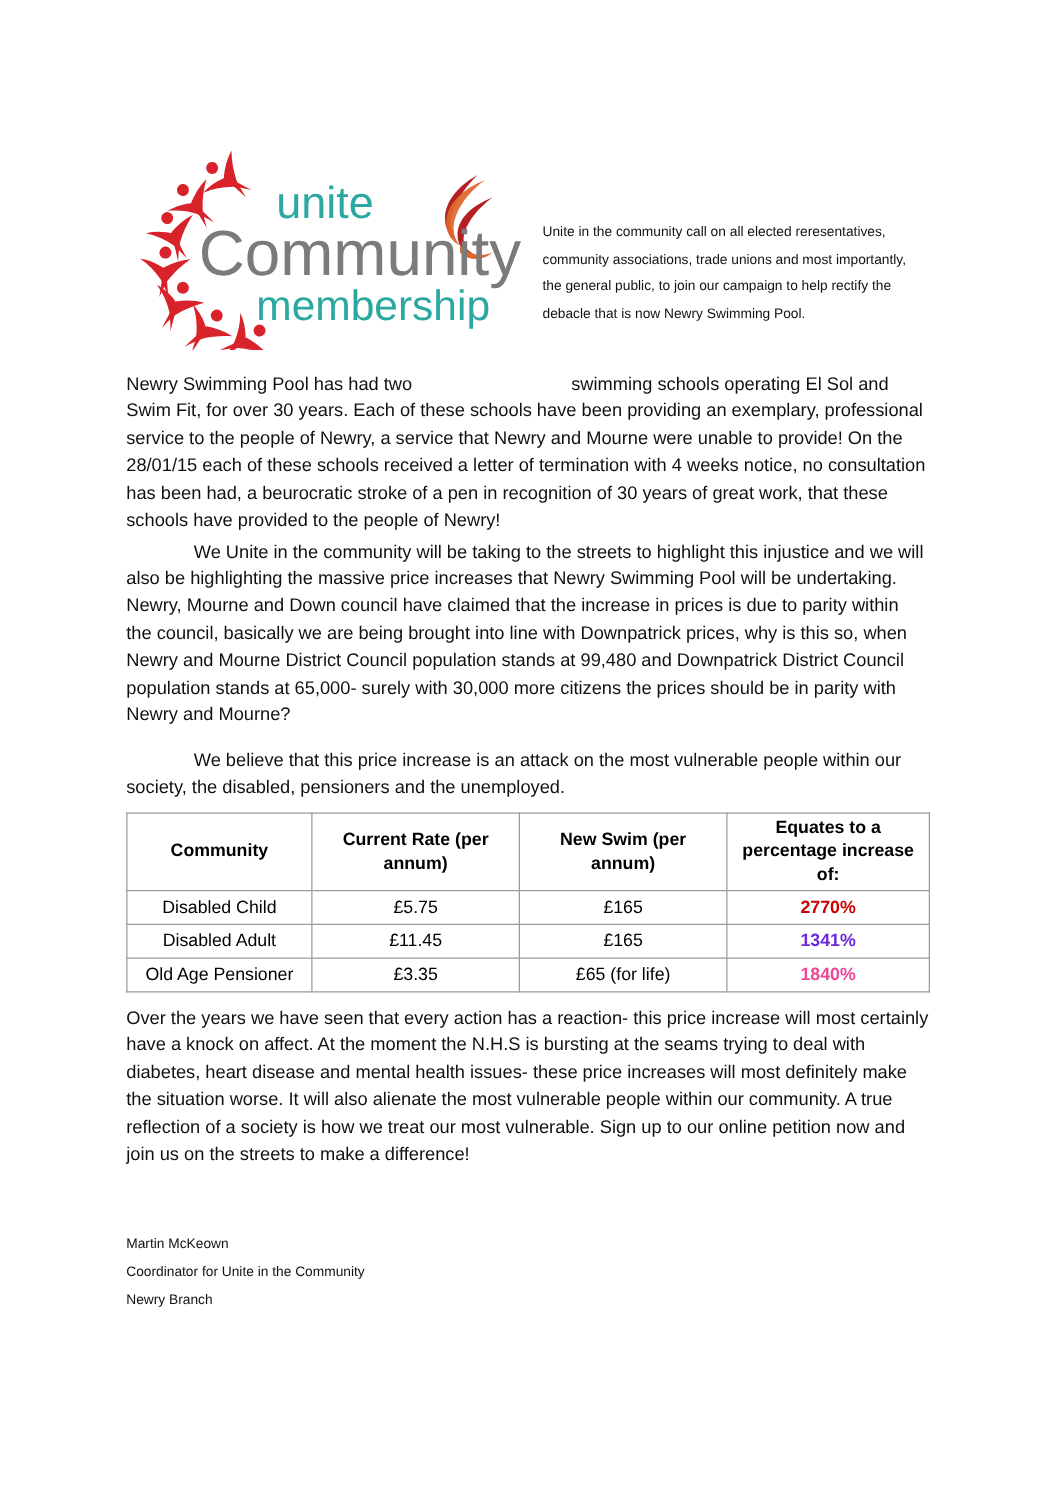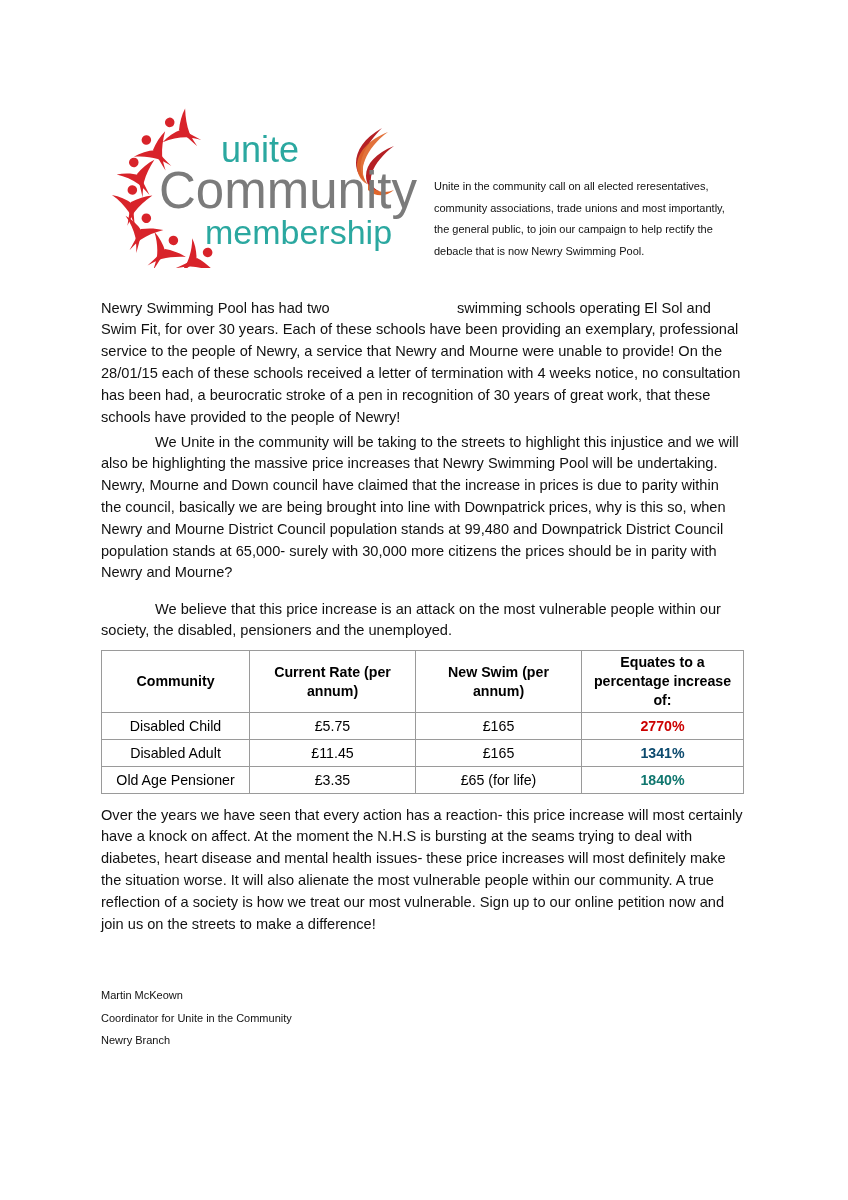--- a/index.html
+++ b/index.html
@@ -27,21 +27,21 @@
   .header {
     position: absolute;
     left: 101px;
     top: 108px;
     width: 642px;
     height: 165px;
   }
   .logo {
     position: absolute;
     left: 0px;
-    top: 0px;
+    top: 12px;
     width: 320px;
     height: 160px;
   }
   .logo svg { display: block; }
 
   .intro {
     position: absolute;
     left: 333px;
     top: 57px;
     width: 309px;
@@ -216,27 +216,27 @@
       <tr>
         <td>Disabled Child</td>
         <td>£5.75</td>
         <td>£165</td>
         <td class="pct" style="color: rgb(204, 0, 0);">2770%</td>
       </tr>
       <tr>
         <td>Disabled Adult</td>
         <td>£11.45</td>
         <td>£165</td>
-        <td class="pct" style="color: #0c4a6e;">1341%</td>
+        <td class="pct" style="color: #6d28d9;">1341%</td>
       </tr>
       <tr>
         <td>Old Age Pensioner</td>
         <td>£3.35</td>
         <td>£65 (for life)</td>
-        <td class="pct" style="color: #0f766e;">1840%</td>
+        <td class="pct" style="color: #ec4899;">1840%</td>
       </tr>
     </tbody>
   </table>
 
   <p class="para p5">Over the years we have seen that every action has a reaction- this price increase will most certainly have a knock on affect. At the moment the N.H.S is bursting at the seams trying to deal with diabetes, heart disease and mental health issues- these price increases will most definitely make the situation worse. It will also alienate the most vulnerable people within our community. A true reflection of a society is how we treat our most vulnerable. Sign up to our online petition now and join us on the streets to make a difference!</p>
 
   <div class="signature">
     <div>Martin McKeown</div>
     <div>Coordinator for Unite in the Community</div>
     <div>Newry Branch</div>

